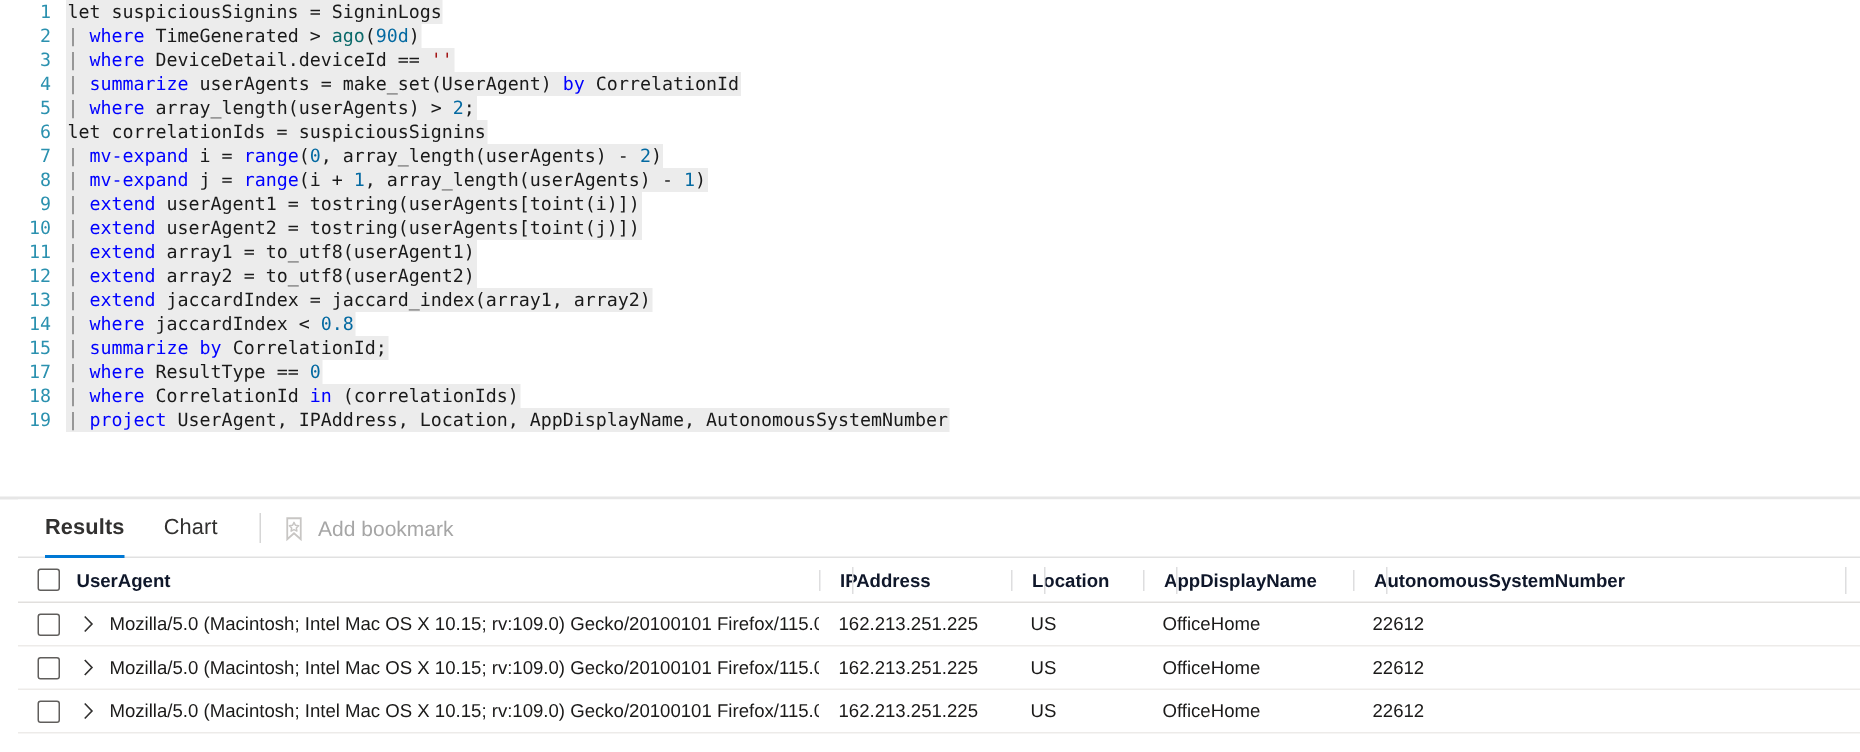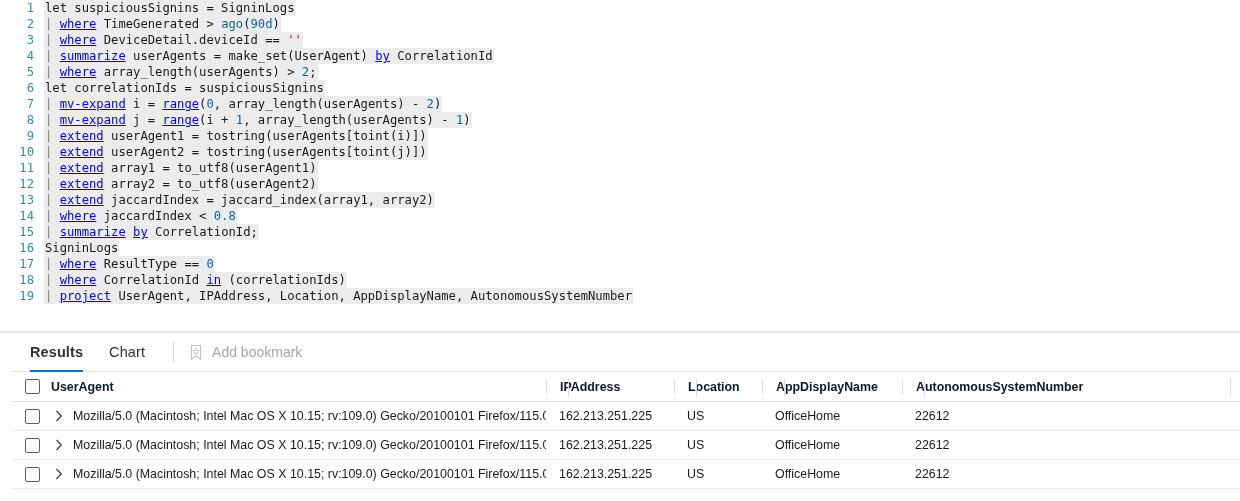--- a/index.html
+++ b/index.html
@@ -46,21 +46,21 @@
     user-select: none;
   }
   .code-body {
     display: inline-block;
     margin-left: 10px;
     background: #ececec;
     color: #1a1a1a;
     padding: 0 1px;
   }
   .pipe { color: #808080; }
-  .kw   { color: #0000ff; text-decoration: underline; }
+  .kw   { color: #0000ff; }
   .fn   { color: #0b6a6a; }
   .num  { color: #0369a1; }
   .str  { color: #a31515; }
   .plain{ color: #1a1a1a; }
 
   
   .splitter {
     position: absolute;
     left: 0; top: 331px;
     width: 1240px; height: 2px;
@@ -200,21 +200,20 @@
       <div class="code-line"><span class="ln">6</span><span class="code-body"><span class="plain">let correlationIds = suspiciousSignins</span></span></div>
       <div class="code-line"><span class="ln">7</span><span class="code-body"><span class="pipe">| </span><span class="kw">mv-expand</span><span class="plain"> i = </span><span class="kw">range</span><span class="plain">(</span><span class="num">0</span><span class="plain">, array_length(userAgents) - </span><span class="num">2</span><span class="plain">)</span></span></div>
       <div class="code-line"><span class="ln">8</span><span class="code-body"><span class="pipe">| </span><span class="kw">mv-expand</span><span class="plain"> j = </span><span class="kw">range</span><span class="plain">(i + </span><span class="num">1</span><span class="plain">, array_length(userAgents) - </span><span class="num">1</span><span class="plain">)</span></span></div>
       <div class="code-line"><span class="ln">9</span><span class="code-body"><span class="pipe">| </span><span class="kw">extend</span><span class="plain"> userAgent1 = tostring(userAgents[toint(i)])</span></span></div>
       <div class="code-line"><span class="ln">10</span><span class="code-body"><span class="pipe">| </span><span class="kw">extend</span><span class="plain"> userAgent2 = tostring(userAgents[toint(j)])</span></span></div>
       <div class="code-line"><span class="ln">11</span><span class="code-body"><span class="pipe">| </span><span class="kw">extend</span><span class="plain"> array1 = to_utf8(userAgent1)</span></span></div>
       <div class="code-line"><span class="ln">12</span><span class="code-body"><span class="pipe">| </span><span class="kw">extend</span><span class="plain"> array2 = to_utf8(userAgent2)</span></span></div>
       <div class="code-line"><span class="ln">13</span><span class="code-body"><span class="pipe">| </span><span class="kw">extend</span><span class="plain"> jaccardIndex = jaccard_index(array1, array2)</span></span></div>
       <div class="code-line"><span class="ln">14</span><span class="code-body"><span class="pipe">| </span><span class="kw">where</span><span class="plain"> jaccardIndex &lt; </span><span class="num">0.8</span></span></div>
       <div class="code-line"><span class="ln">15</span><span class="code-body"><span class="pipe">| </span><span class="kw">summarize</span><span class="plain"> </span><span class="kw">by</span><span class="plain"> CorrelationId;</span></span></div>
-      <div class="code-line"><span class="ln">16</span><span class="code-body"><span class="plain">SigninLogs</span></span></div>
       <div class="code-line"><span class="ln">17</span><span class="code-body"><span class="pipe">| </span><span class="kw">where</span><span class="plain"> ResultType == </span><span class="num">0</span></span></div>
       <div class="code-line"><span class="ln">18</span><span class="code-body"><span class="pipe">| </span><span class="kw">where</span><span class="plain"> CorrelationId </span><span class="kw">in</span><span class="plain"> (correlationIds)</span></span></div>
       <div class="code-line"><span class="ln">19</span><span class="code-body"><span class="pipe">| </span><span class="kw">project</span><span class="plain"> UserAgent, IPAddress, Location, AppDisplayName, AutonomousSystemNumber</span></span></div>
     </div>
 
   <div class="splitter"></div>
 
   <div class="results-panel">
 
     <div class="toolbar">

